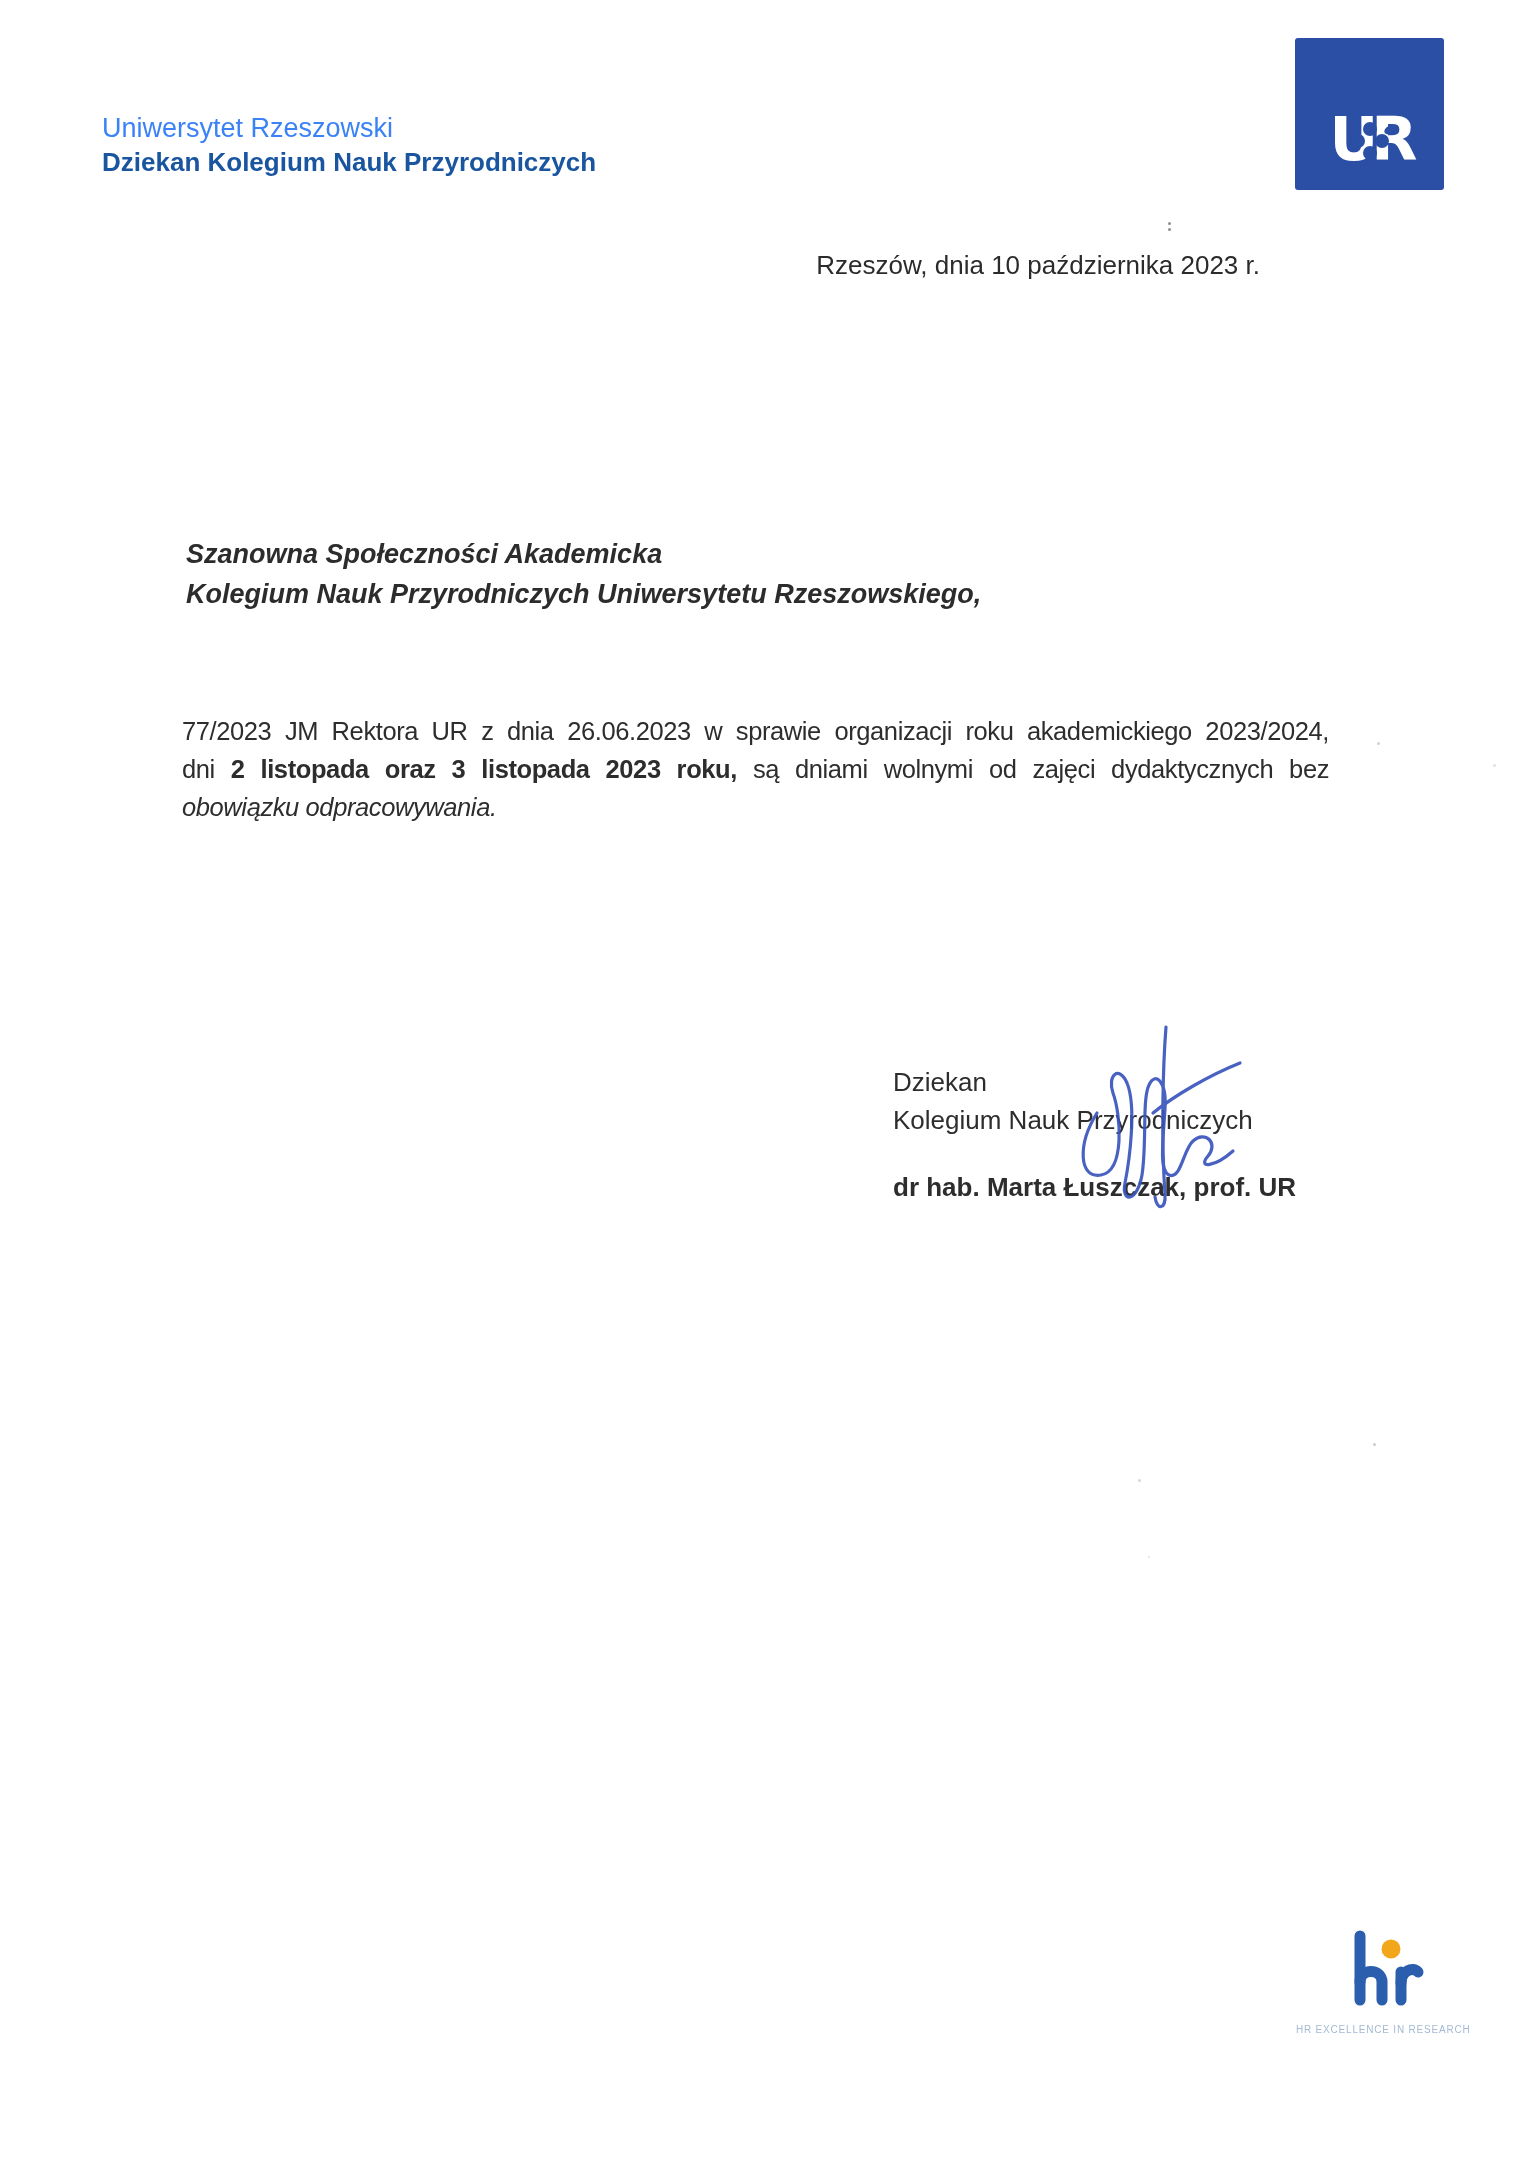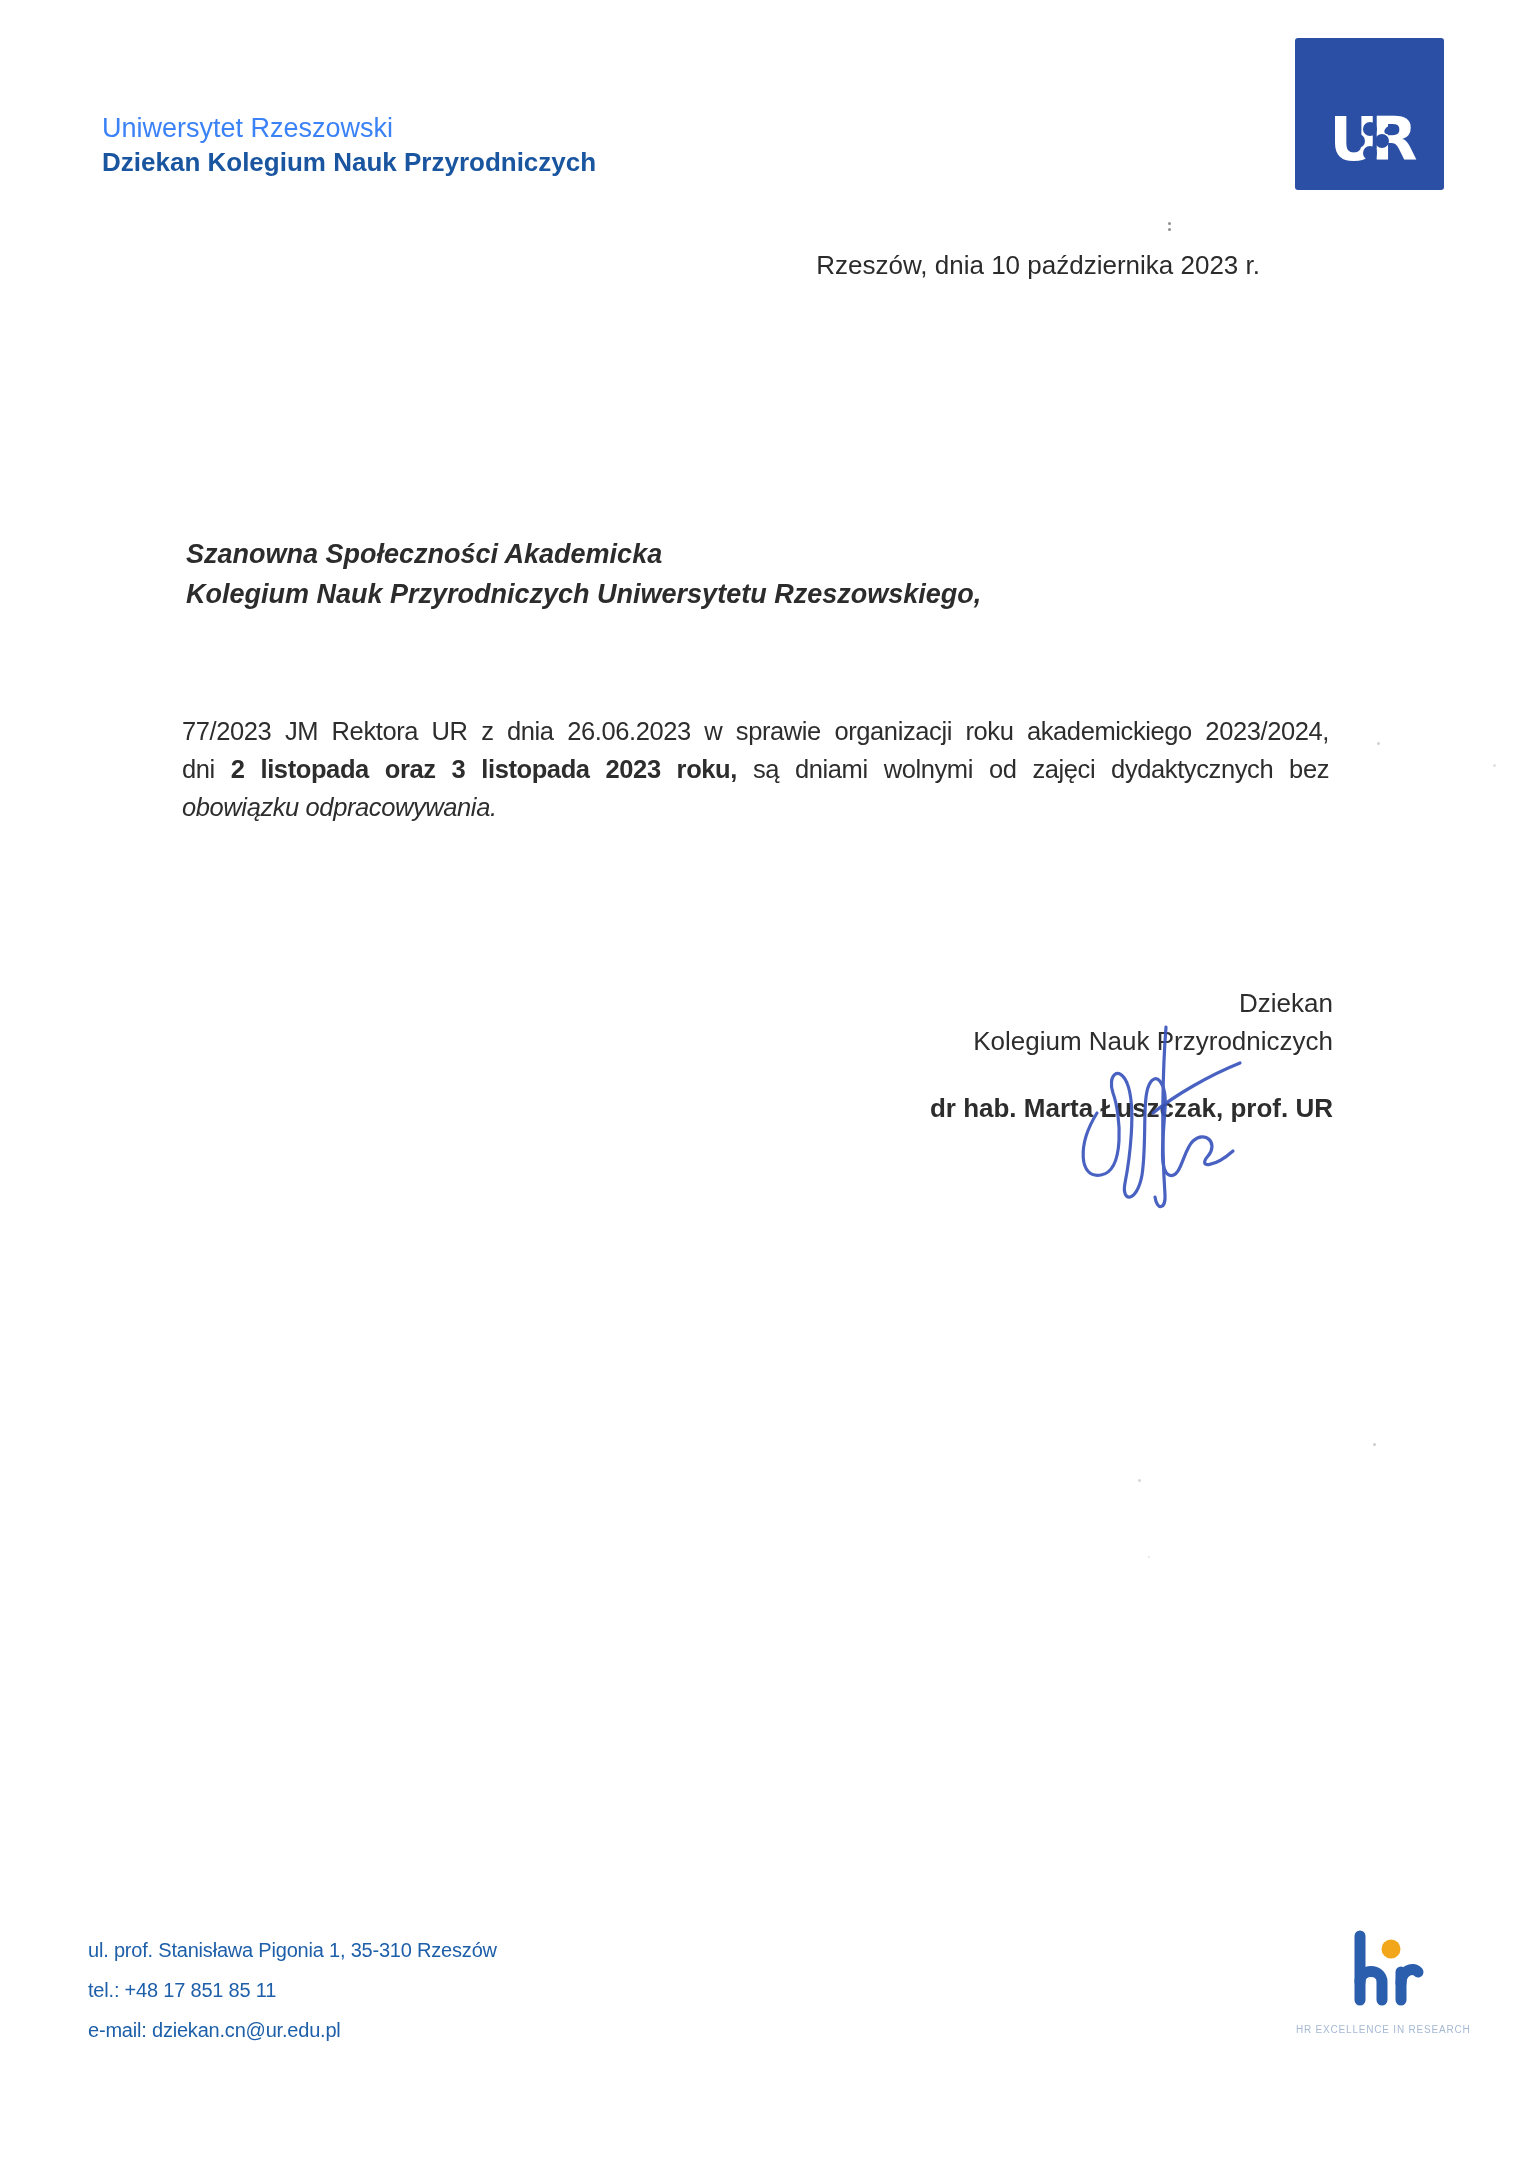--- a/index.html
+++ b/index.html
@@ -21,21 +21,21 @@
   .dateline{position:absolute;top:250px;right:258px;font-size:26px;white-space:nowrap;color:#2b2b2b;}
   
   .salutation{position:absolute;left:186px;top:534px;font-size:27px;font-weight:700;font-style:italic;line-height:40px;color:#2c2c2c;}
   
   .letter-body{position:absolute;left:182px;top:712px;width:1147px;font-size:25.5px;letter-spacing:-0.4px;line-height:38px;color:#2d2d2d;}
   .jline{text-align:justify;text-align-last:justify;white-space:nowrap;}
   .lline{text-align:left;white-space:nowrap;font-style:italic;}
   .indent{text-indent:97px;}
   .letter-body b{font-weight:700;}
   
-  .sig-block{position:absolute;left:893px;top:984px;width:440px;text-align:right;font-size:26px;line-height:38px;color:#2d2d2d;}
+  .sig-block{position:absolute;left:893px;top:1063px;width:440px;text-align:left;font-size:26px;line-height:38px;color:#2d2d2d;}
   .sig-name{font-weight:700;margin-top:29px;white-space:nowrap;}
   .signature-svg{position:absolute;left:1035px;top:995px;width:260px;height:235px;}
   
   .footer-block{position:absolute;left:88px;top:1930px;font-size:20px;line-height:40px;color:#1d5fa9;letter-spacing:-0.2px;}
   .hr-badge{position:absolute;left:1296px;top:1928px;width:172px;height:116px;text-align:center;}
   .hr-glyph{position:absolute;left:50px;top:0;}
   .hr-caption{position:absolute;left:0;top:96px;width:172px;font-size:10px;letter-spacing:0.8px;color:#a6b9d2;white-space:nowrap;}
   
   .speck{position:absolute;background:#9a9a9a;border-radius:50%;}
   .speck-colon{position:absolute;width:3px;height:3px;background:#8f8f8f;box-shadow:0 6px 0 #8f8f8f;border-radius:50%;}
@@ -86,25 +86,20 @@
   </div>
 
   <svg class="signature-svg" viewBox="0 0 260 235" xmlns="http://www.w3.org/2000/svg">
     <g fill="none" stroke="#3a55bd" stroke-width="3.2" stroke-linecap="round" opacity="0.92">
       <path d="M62,118 C42,150 44,184 66,180 C90,176 86,120 78,98 C72,80 84,70 92,88 C102,112 94,168 90,188 C86,208 102,208 107,180 C112,148 107,104 114,90 C120,76 132,86 130,114 C128,146 124,176 134,180 C146,185 148,155 158,146 C170,135 184,148 173,161 C162,174 180,172 198,156"></path>
       <path d="M131,32 C128,70 126,140 130,200 C131,214 122,216 120,202"></path>
       <path d="M118,118 C140,100 175,80 205,68"></path>
     </g>
   </svg>
 
-  <div class="footer-block">
-    <div>ul. prof. Stanisława Pigonia 1, 35-310 Rzeszów</div>
-    <div>tel.: +48 17 851 85 11</div>
-    <div>e-mail: dziekan.cn@ur.edu.pl</div>
-  </div>
 
   <div class="hr-badge">
     <svg class="hr-glyph" width="84" height="82" viewBox="0 0 84 82" xmlns="http://www.w3.org/2000/svg">
       <g fill="none" stroke="#2b5fae" stroke-width="11" stroke-linecap="round">
         <path d="M14,8 L14,72"></path>
         <path d="M14,54 C14,40 36,40 36,54 L36,72"></path>
         <path d="M55,44 L55,72"></path>
         <path d="M55,55 C55,43 67,38 72,44"></path>
       </g>
       <circle cx="45" cy="21" r="9.5" fill="#f2a71b"></circle>

